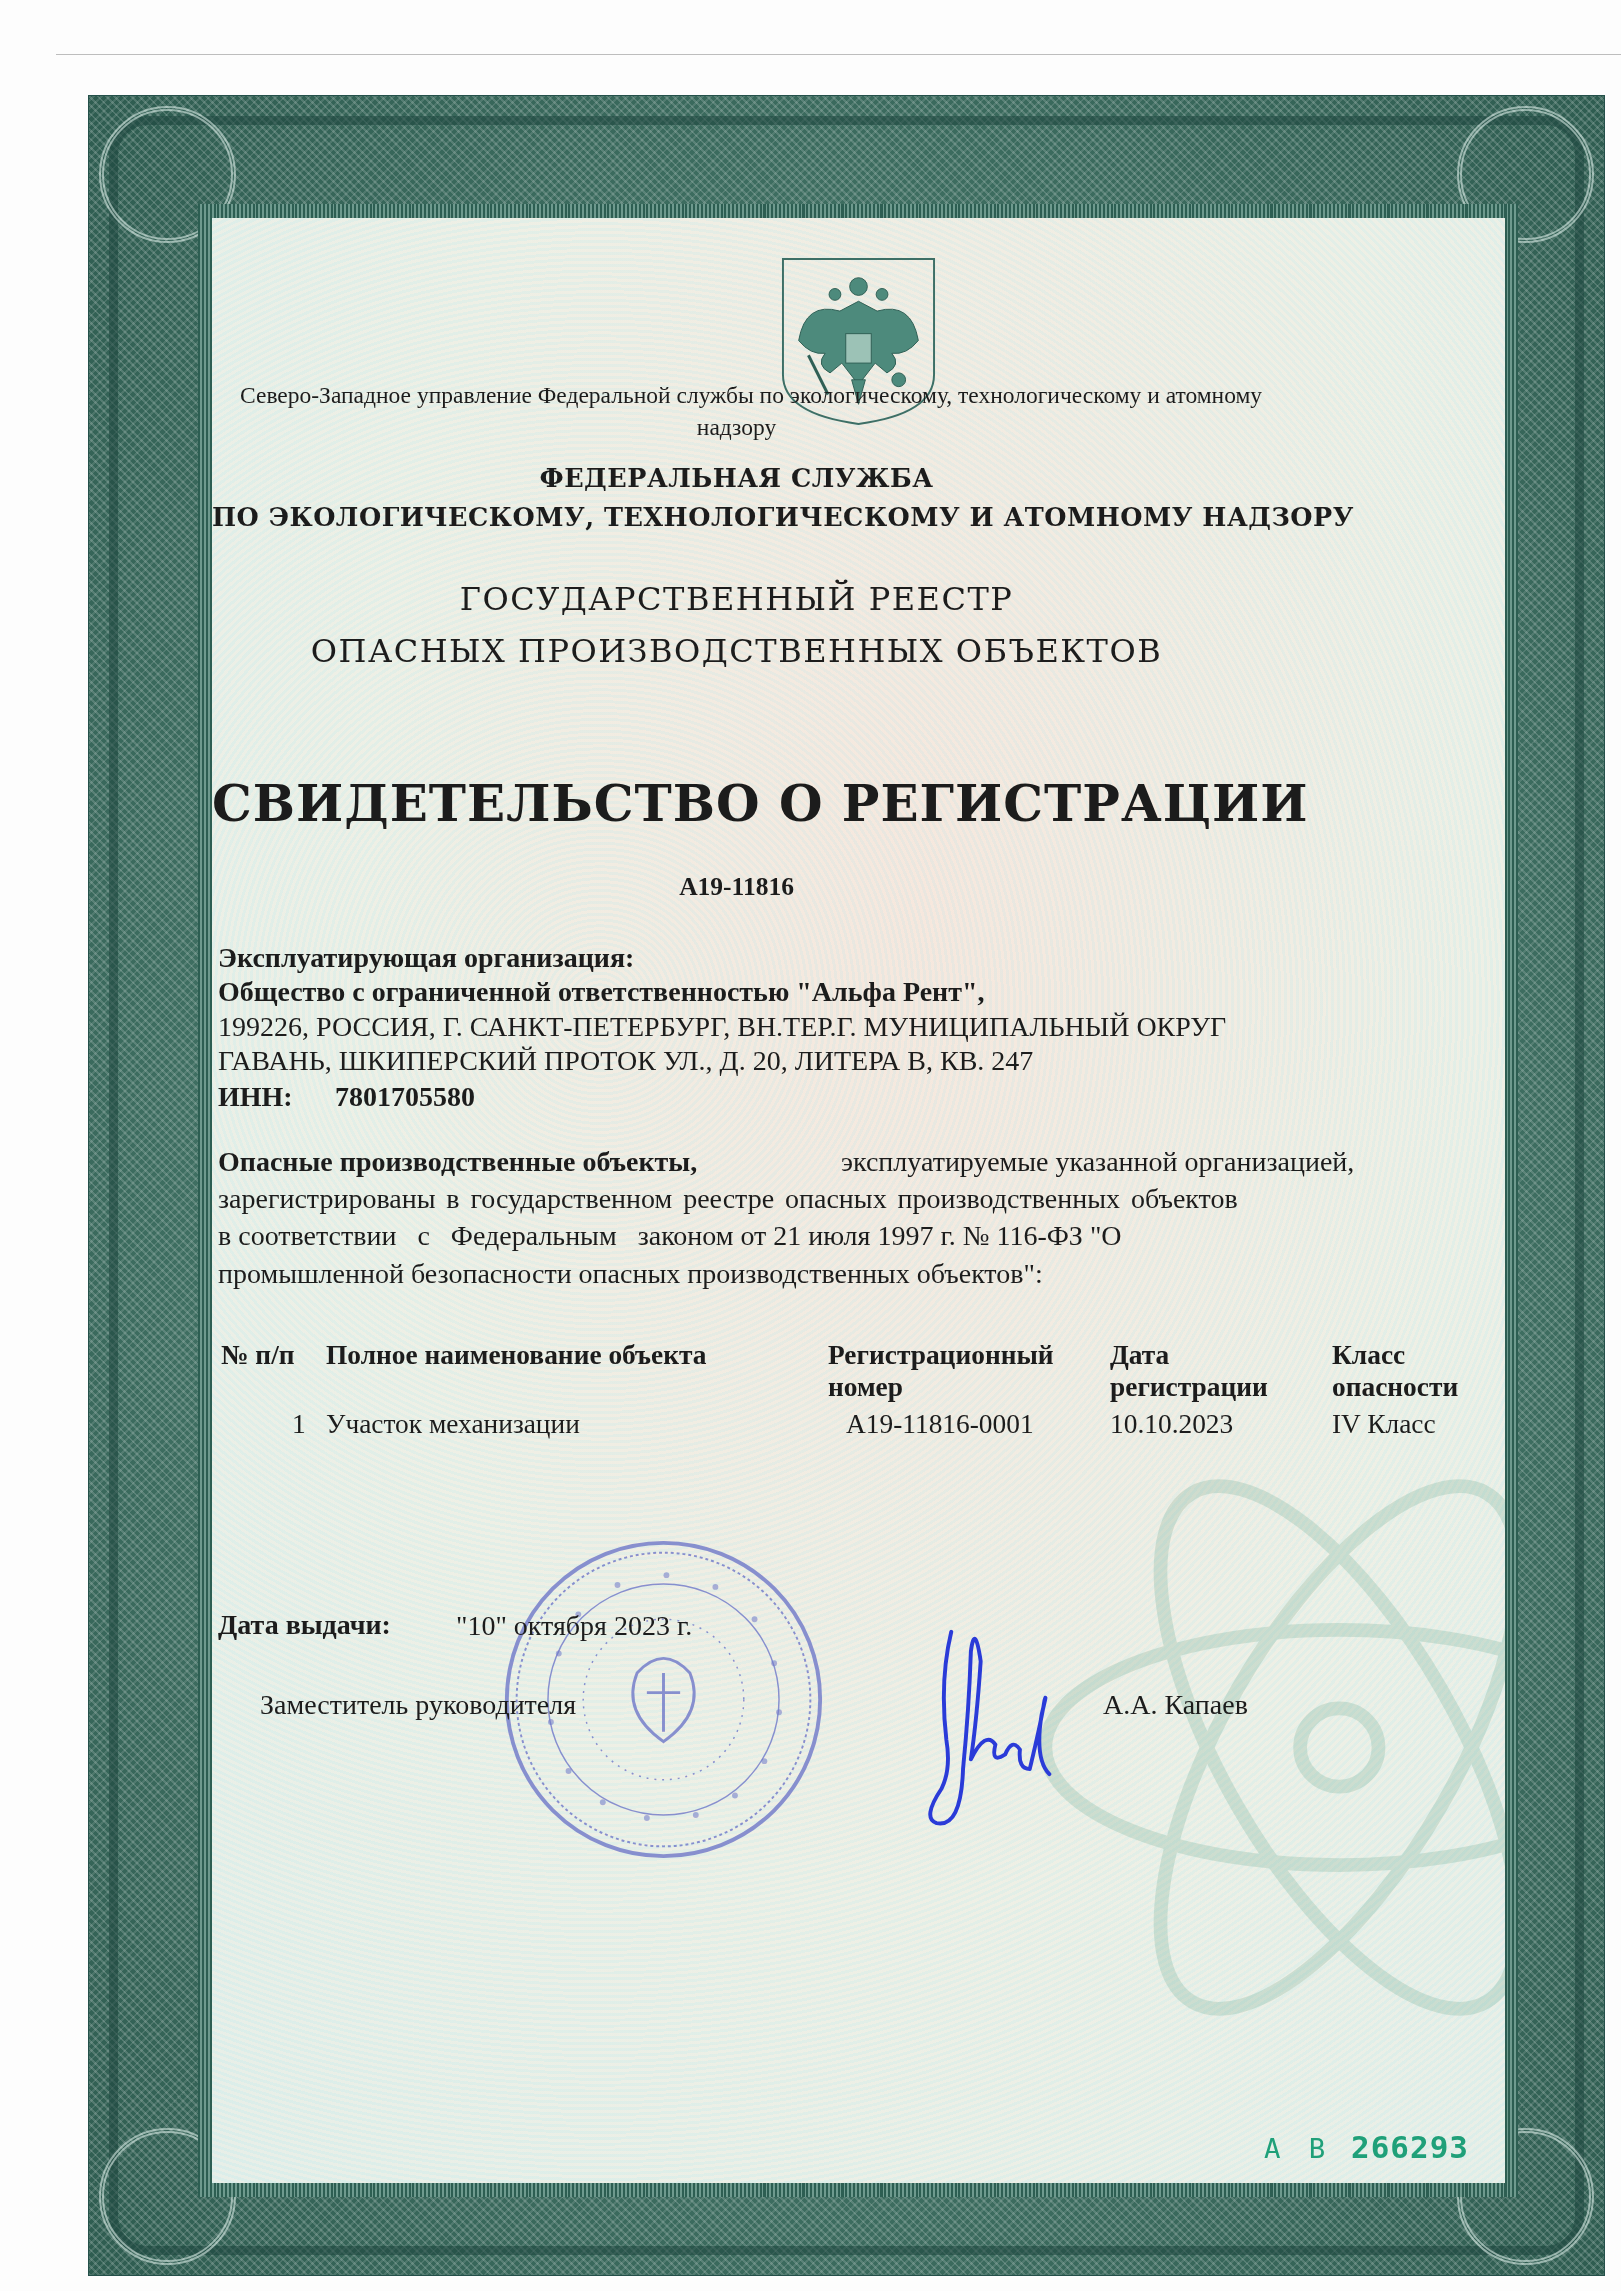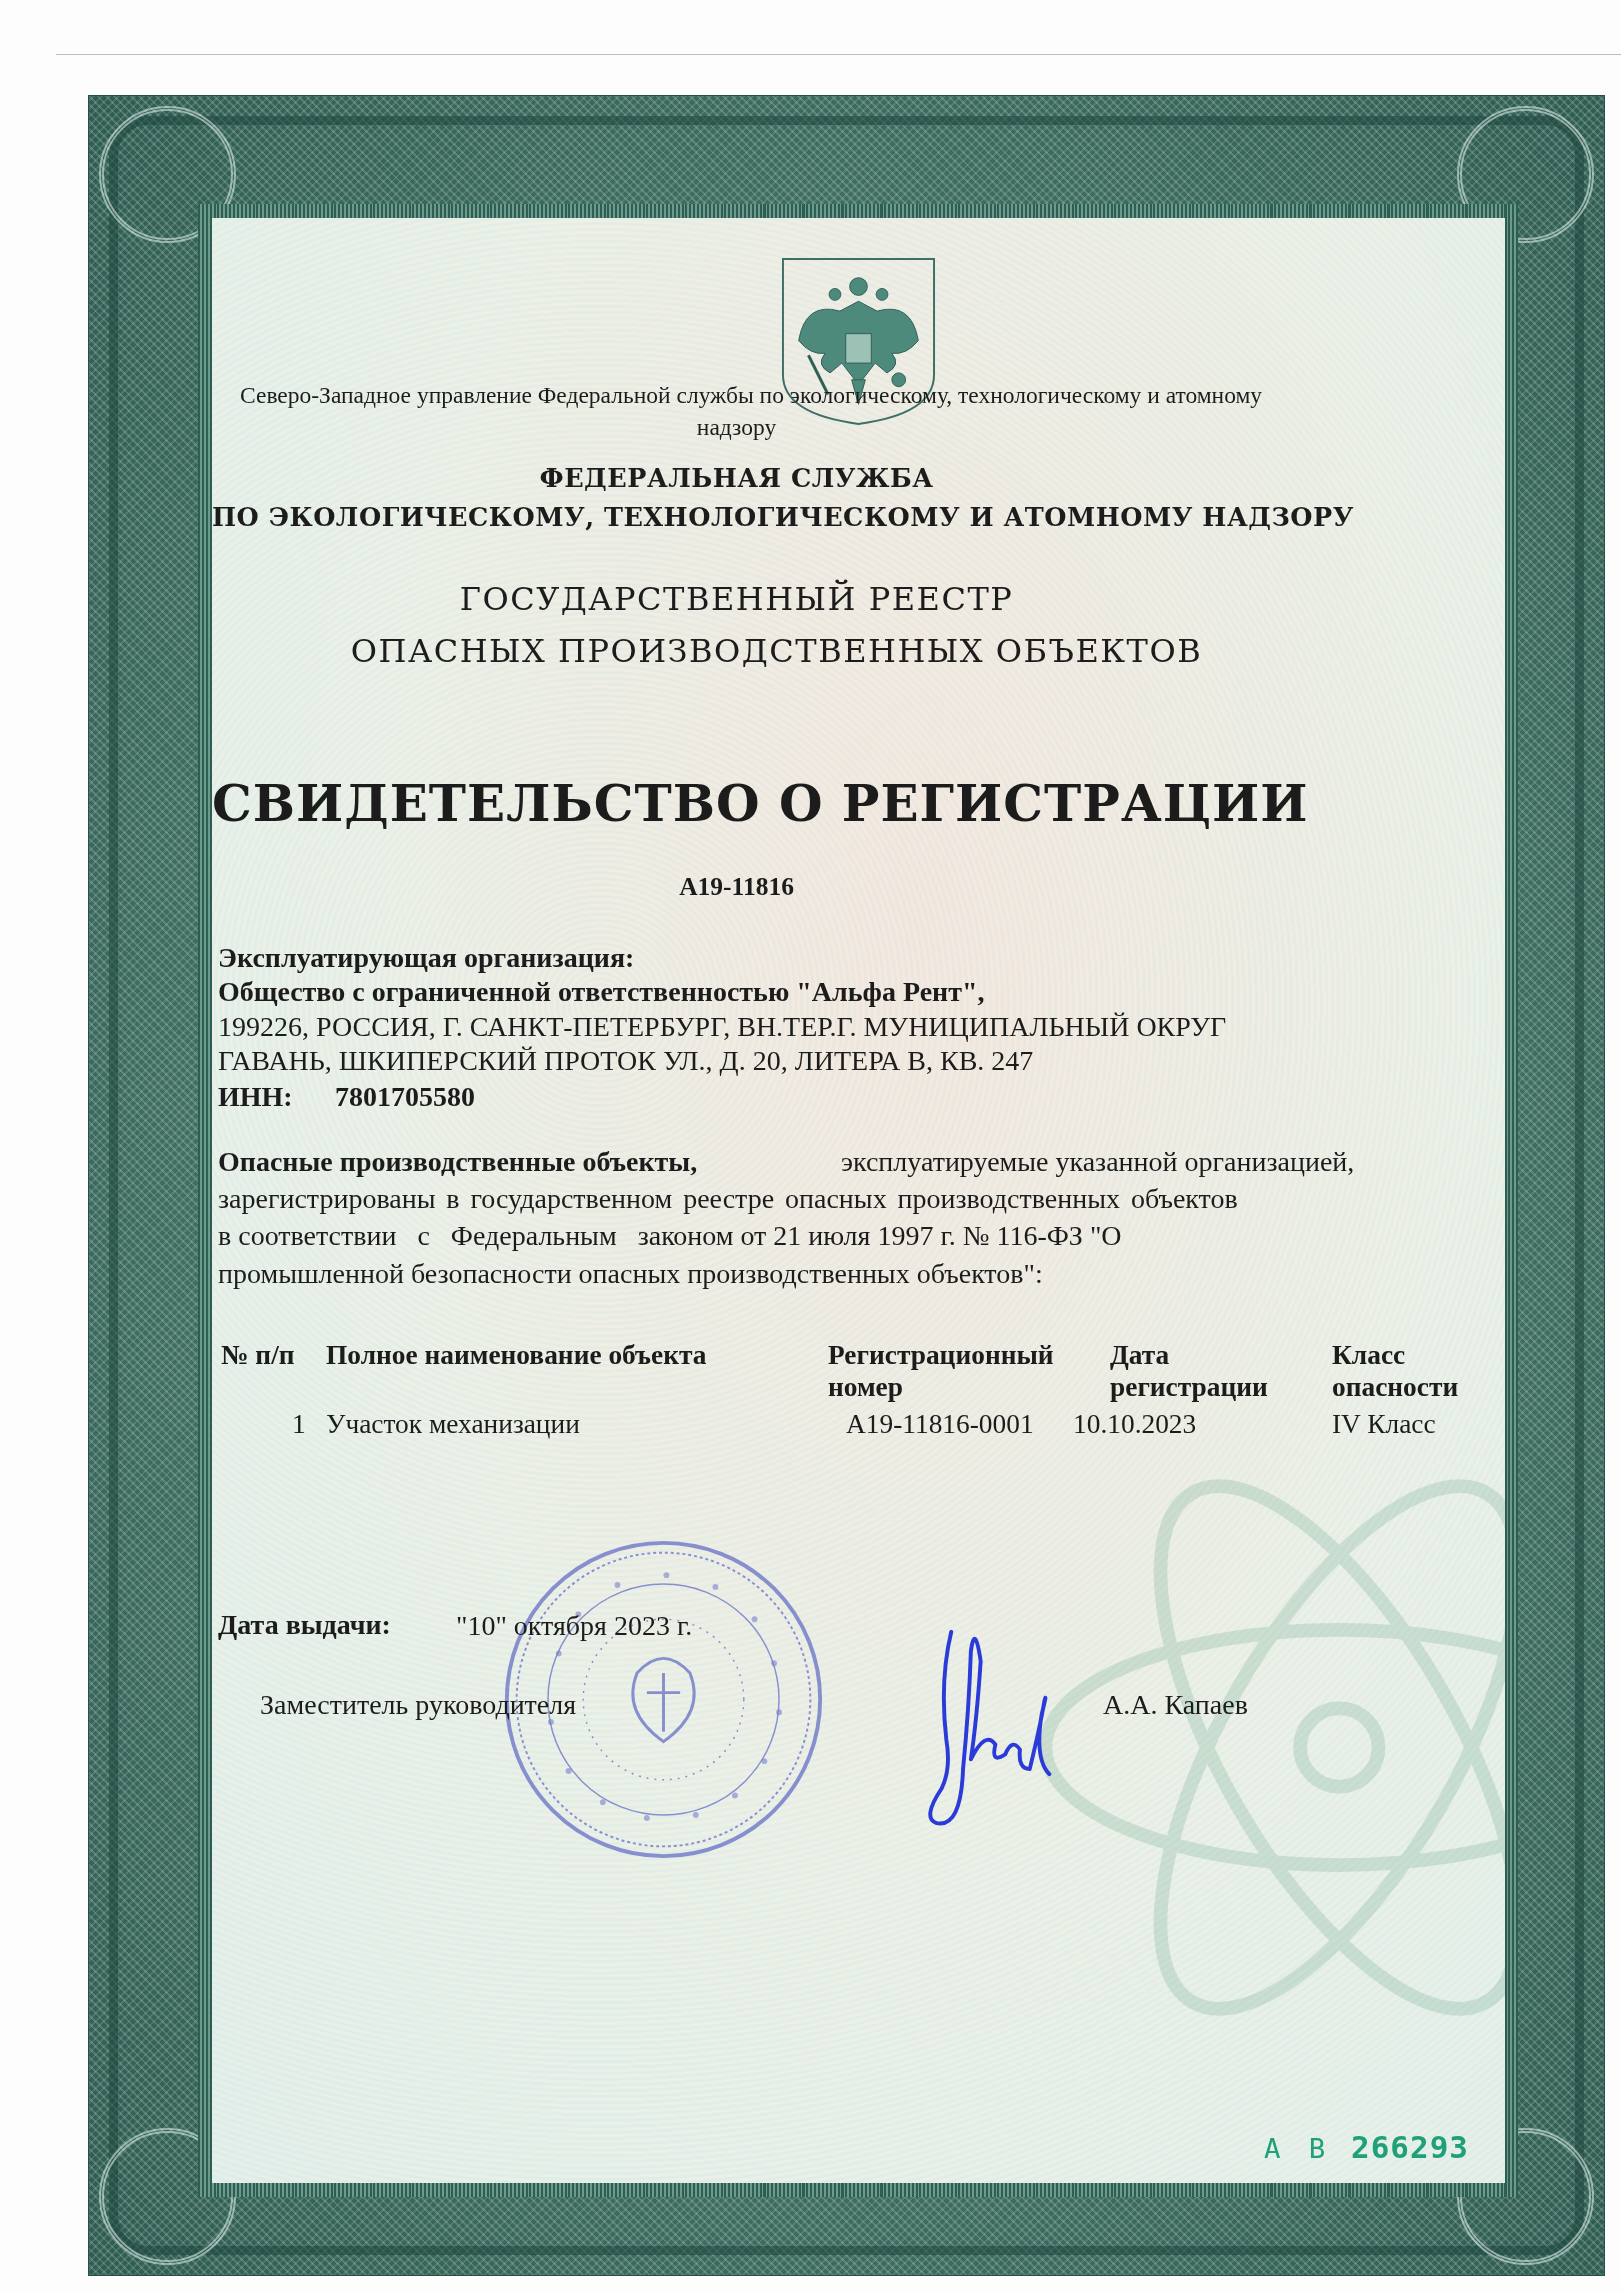--- a/index.html
+++ b/index.html
@@ -104,21 +104,21 @@
   </g>
 </svg>
 
 <div class="abs region" style="left:240px; top:381px;">Северо-Западное управление Федеральной службы по экологическому, технологическому и атомному</div>
 <div class="center region" style="top:413px;">надзору</div>
 
 <div class="center agency" style="top:463px;">ФЕДЕРАЛЬНАЯ СЛУЖБА</div>
 <div class="center agency" style="top:502px;">ПО ЭКОЛОГИЧЕСКОМУ, ТЕХНОЛОГИЧЕСКОМУ И АТОМНОМУ НАДЗОРУ</div>
 
 <div class="center registry" style="top:580px;">ГОСУДАРСТВЕННЫЙ РЕЕСТР</div>
-<div class="center registry" style="top:632px;padding-left:40px;">ОПАСНЫХ ПРОИЗВОДСТВЕННЫХ ОБЪЕКТОВ</div>
+<div class="center registry" style="top:632px;">ОПАСНЫХ ПРОИЗВОДСТВЕННЫХ ОБЪЕКТОВ</div>
 
 <div class="center title" style="top:774px;">СВИДЕТЕЛЬСТВО О РЕГИСТРАЦИИ</div>
 <div class="center regnum" style="top:872px;">А19-11816</div>
 
 <div class="abs body-text b" style="left:218px; top:941px;">Эксплуатирующая организация:</div>
 <div class="abs body-text b" style="left:218px; top:975px;">Общество с ограниченной ответственностью "Альфа Рент",</div>
 <div class="abs body-text" style="left:218px; top:1010px;">199226, РОССИЯ, Г. САНКТ-ПЕТЕРБУРГ, ВН.ТЕР.Г. МУНИЦИПАЛЬНЫЙ ОКРУГ</div>
 <div class="abs body-text" style="left:218px; top:1044px;">ГАВАНЬ, ШКИПЕРСКИЙ ПРОТОК УЛ., Д. 20, ЛИТЕРА В, КВ. 247</div>
 <div class="abs body-text b" style="left:218px; top:1080px;">ИНН:</div>
 <div class="abs body-text b" style="left:335px; top:1080px;">7801705580</div>
@@ -137,21 +137,21 @@
     <div class="abs th" style="left:828px; top:1371px;">номер</div>
     <div class="abs th" style="left:1110px; top:1339px;">Дата</div>
     <div class="abs th" style="left:1110px; top:1371px;">регистрации</div>
     <div class="abs th" style="left:1332px; top:1339px;">Класс</div>
     <div class="abs th" style="left:1332px; top:1371px;">опасности</div>
   </div>
   <div>
     <div class="abs td" style="left:292px; top:1408px;">1</div>
     <div class="abs td" style="left:326px; top:1408px;">Участок механизации</div>
     <div class="abs td" style="left:828px; top:1408px;margin-left:18px;">А19-11816-0001</div>
-    <div class="abs td" style="left:1073px; top:1408px;">10.10.2023</div>
+    <div class="abs td" style="left:1110px; top:1408px;">10.10.2023</div>
     <div class="abs td" style="left:1332px; top:1408px;">IV Класс</div>
   </div>
 </div>
 
 <svg class="stamp" viewBox="0 0 334 334">
   <g fill="none" stroke="#6f78c9" opacity="0.8">
     <circle cx="167" cy="167" r="160" stroke-width="4"></circle>
     <circle cx="167" cy="167" r="150" stroke-width="2" stroke-dasharray="3 3"></circle>
     <circle cx="167" cy="167" r="118" stroke-width="1.5"></circle>
     <circle cx="167" cy="167" r="82" stroke-width="1.5" stroke-dasharray="2 6"></circle>

